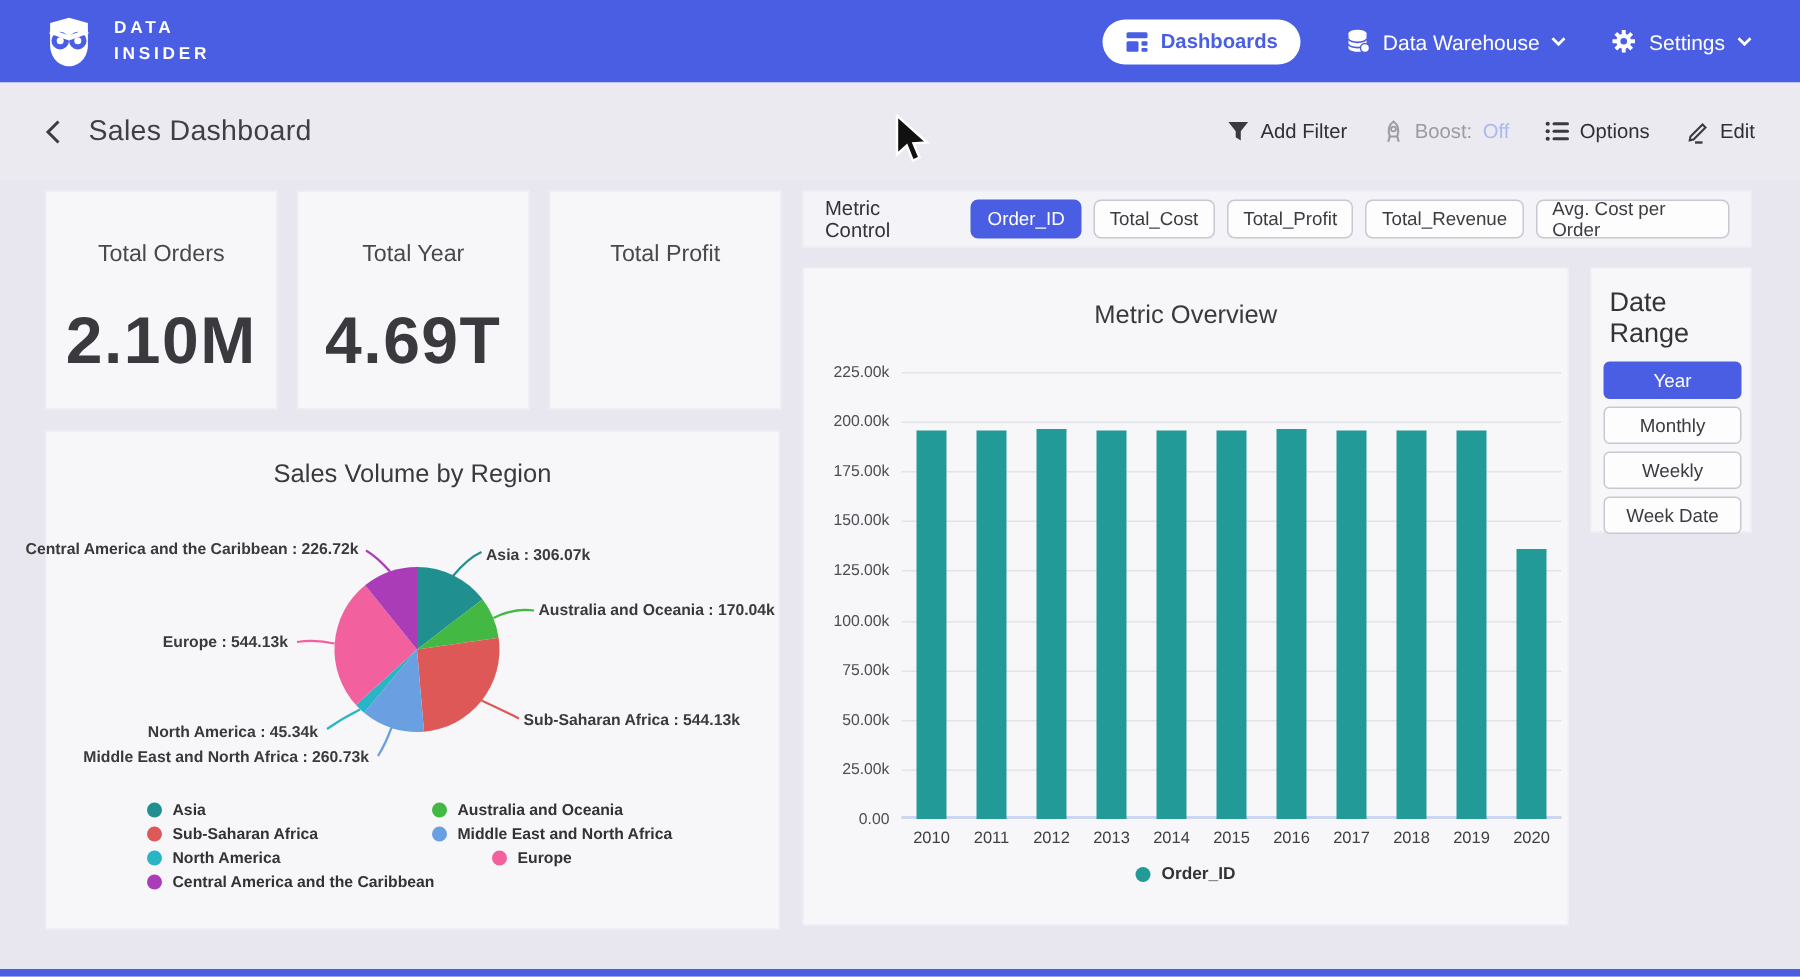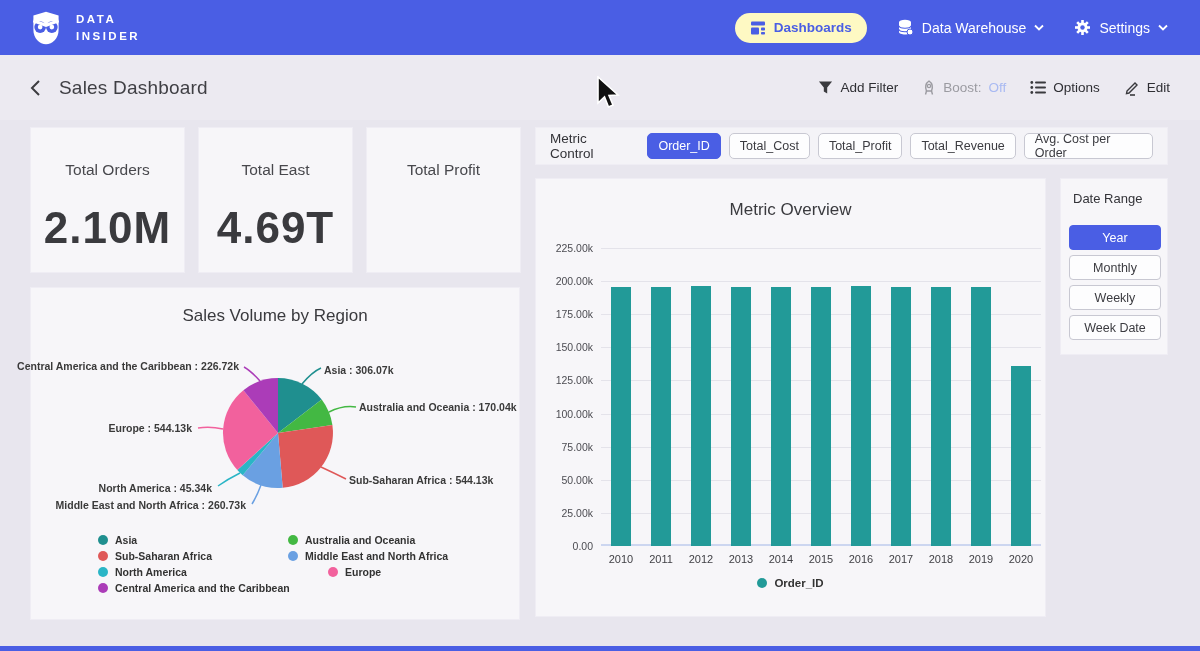--- a/index.html
+++ b/index.html
@@ -10,21 +10,21 @@
     position:relative; overflow:hidden;
     color:#3c3c40;
   }
   
   .navbar{ position:absolute; left:0; top:0; width:1200px; height:55px;
     background:var(--accent,#4a5ee4); display:flex; align-items:center; justify-content:space-between;
     padding:0 32px 0 28px; }
   .brand{ display:flex; align-items:center; gap:12px; }
   .brand-text{ color:#fff; font-size:11.5px; font-weight:bold; letter-spacing:2.5px; line-height:1.45; }
   .nav-right{ display:flex; align-items:center; gap:30px; }
-  .pill-btn{ background:#fef9c3; border:none; border-radius:16px; height:30px; padding:0 15px;
+  .pill-btn{ background:#ffffff; border:none; border-radius:16px; height:30px; padding:0 15px;
     display:flex; align-items:center; gap:8px; color:var(--accent,#4a5ee4);
     font-size:13.5px; font-weight:bold; cursor:pointer; }
   .nav-item{ display:flex; align-items:center; gap:8px; color:#fff; font-size:14px; cursor:pointer; }
   
   .page-header{ position:absolute; left:0; top:55px; width:1200px; height:65px;
     background:#eceaf1; display:flex; align-items:center; justify-content:space-between;
     padding:0 30px 0 28px; }
   .header-left{ display:flex; align-items:center; gap:16px; }
   .page-title{ font-size:19px; color:#3f3f44; letter-spacing:.2px; }
   .header-actions{ display:flex; align-items:center; gap:24px; }
@@ -64,21 +64,21 @@
   .bar{ width:20px; background:var(--bar-color,#2a9492); }
   #bar-yaxis{ position:absolute; left:0; top:69px; width:57px; height:298px;padding-left:16px; }
   .ytick{ position:absolute; right:0; font-size:10.5px; color:#4c4c52; }
   #bar-xaxis{ position:absolute; left:65px; top:374px; width:440px; display:flex; }
   .xtick{ flex:1; text-align:center; font-size:11px; color:#3f3f44; }
   #bar-legend{ position:absolute; left:0; top:398px; width:100%;
     display:flex; justify-content:center; align-items:center; gap:7px;
     font-size:11.5px; font-weight:bold; color:#333; }
   
   #date-card{ left:1060px; top:178px; width:108px; height:177px; padding:10px 8px; }
-  .date-label{ font-size:13px; color:#333338; margin:2px 0 19px 4px; }
+  .date-label{ font-size:18px; color:#333338; margin:2px 0 8px 4px; }
   .date-btn{ width:92px; height:25px; margin-bottom:5px; border:1px solid #c8c8d2;
     background:#fdfdfe; border-radius:4px; font-size:12.5px; color:#3b3b40;
     display:flex; align-items:center; justify-content:center; cursor:pointer;
     font-family:"Liberation Sans", sans-serif; }
   .date-btn.selected{ background:var(--accent,#4a5ee4); border-color:var(--accent,#4a5ee4); color:#fff; }
   
   #footer-strip{ position:absolute; left:0; bottom:0; width:1200px; height:5px;
     background:var(--accent,#4a5ee4); }
   #cursor{ position:absolute; left:596px; top:76px; z-index:50; }
 </style>
@@ -185,21 +185,21 @@
       <span>Edit</span>
     </div>
   </div>
 </div>
 
 <div class="card kpi" style="left:30px">
   <div class="kpi-label">Total Orders</div>
   <div class="kpi-value">2.10M</div>
 </div>
 <div class="card kpi" style="left:198px">
-  <div class="kpi-label">Total East</div>
+  <div class="kpi-label">Total Year</div>
   <div class="kpi-value">4.69T</div>
 </div>
 <div class="card kpi" style="left:366px">
   <div class="kpi-label">Total Profit</div>
 </div>
 
 <div class="card metric-bar">
   <span class="metric-label">Metric Control</span>
   <div id="metric-chips" style="display:flex;gap:8px">
       <div class="chip selected">Order_ID</div>

